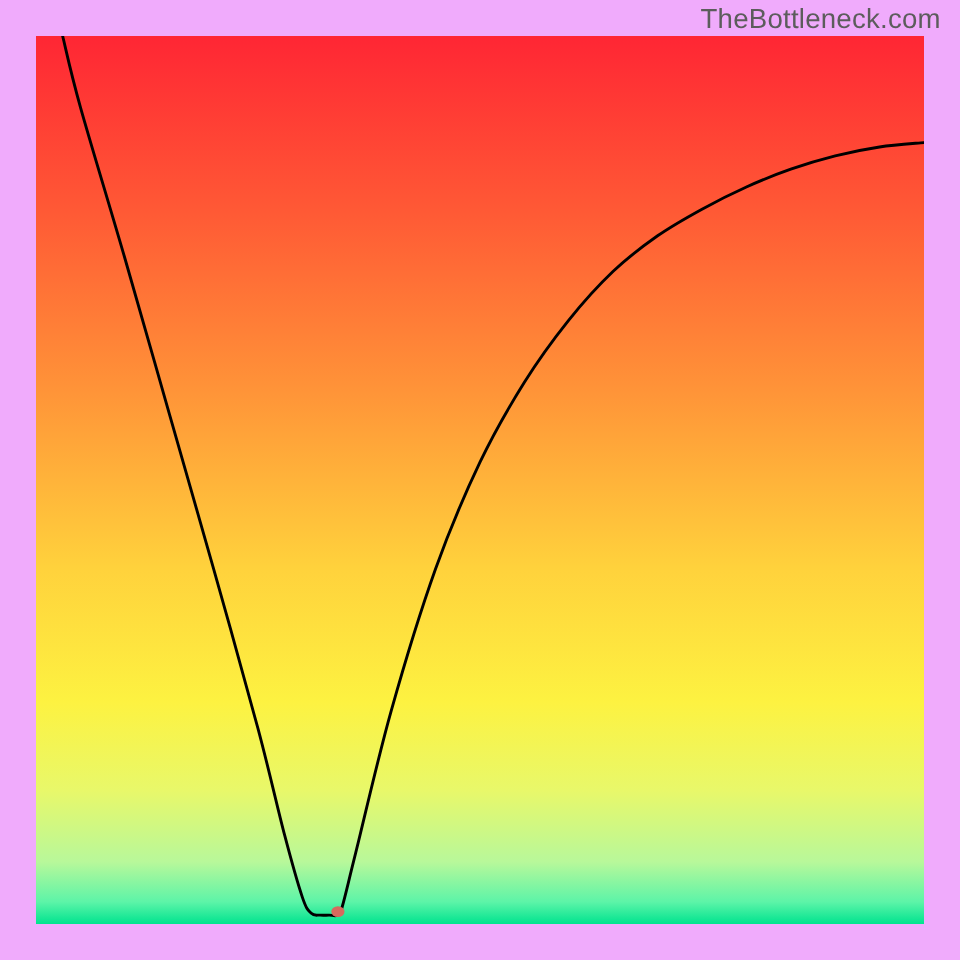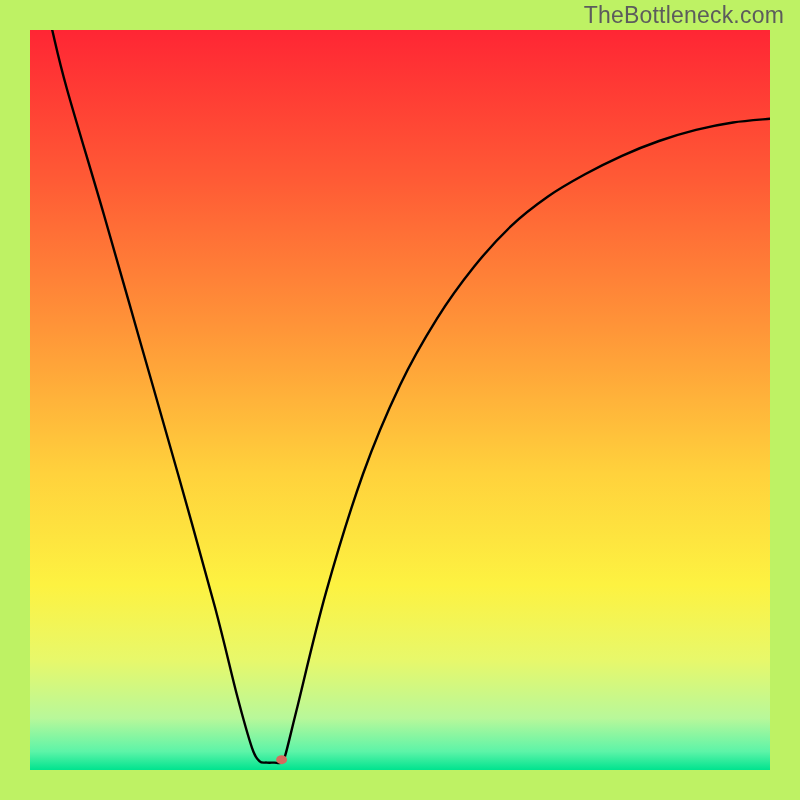--- a/index.html
+++ b/index.html
@@ -8,21 +8,21 @@
     width: 800px;
     height: 800px;
     background: #000;
     font-family: Arial, Helvetica, sans-serif;
     overflow: hidden;
   }
   .frame {
     position: relative;
     width: 800px;
     height: 800px;
-    background: #bef264;
+    background: #f0abfc;
   }
   .watermark {
     position: absolute;
     top: 2px;
     right: 16px;
     color: #5c5c5c;
     font-size: 23px;
     font-weight: 500;
     letter-spacing: 0.2px;
     user-select: none;

